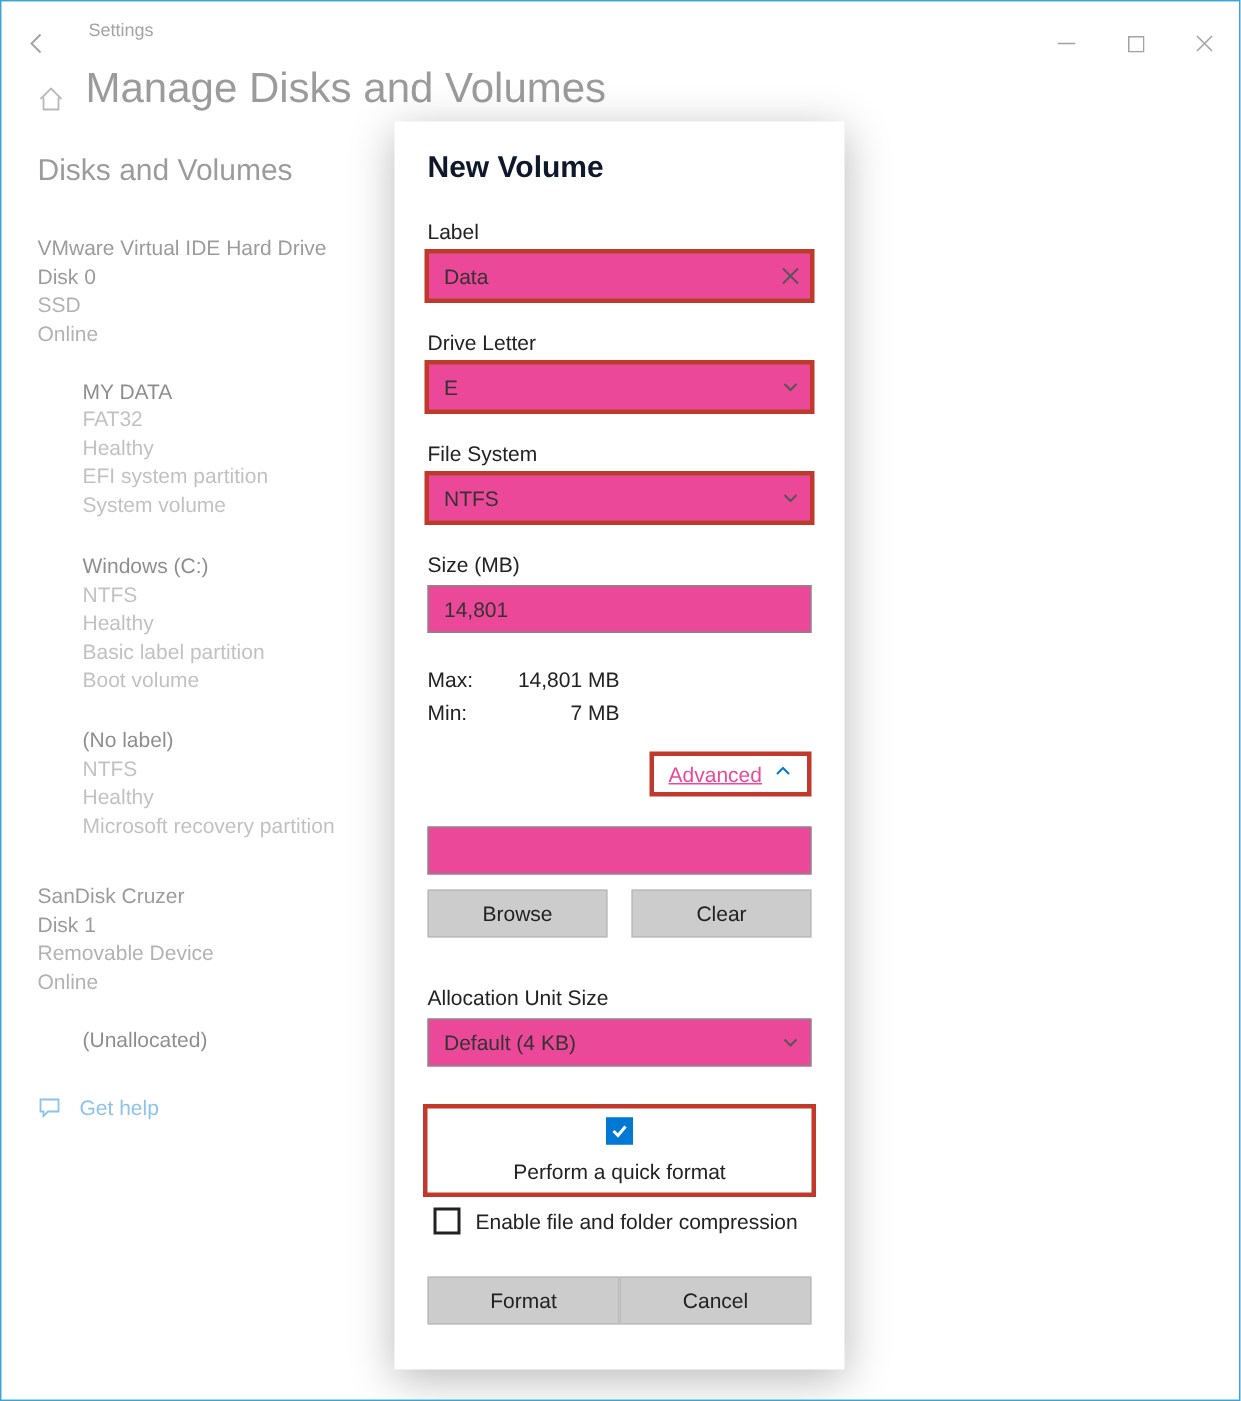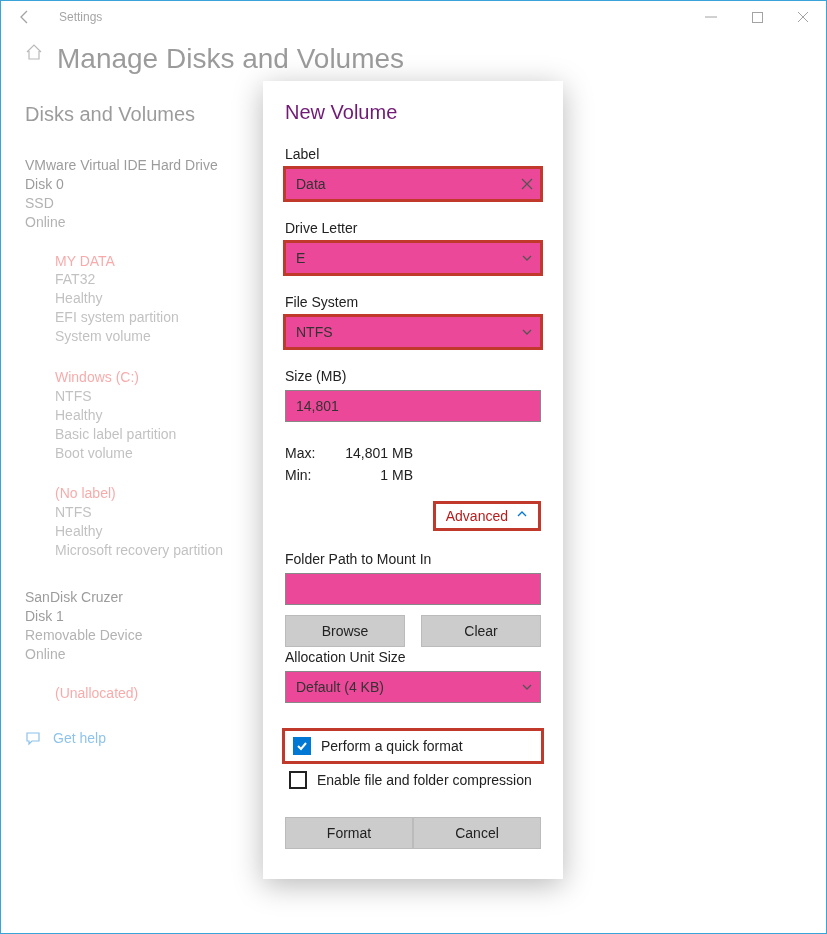--- a/index.html
+++ b/index.html
@@ -1,54 +1,54 @@
 <!DOCTYPE html>
 <html><head>
   <meta charset="utf-8">
   <style>
     * { box-sizing: border-box; margin: 0; padding: 0; font-family: "Segoe UI", sans-serif; }
     body { width: 827px; height: 934px; background: #fff; border: 1px solid #3aa3d8; position: relative; overflow: hidden; }
-    .titlebar { height: 32px; display: flex; align-items: center; padding: 0 0 0 8px; }
+    .titlebar { height: 32px; display: flex; padding: 12px 0 0 8px; }
     .titlebar .back-btn { width: 32px; height: 32px; display:flex; align-items:center; justify-content:center; color:#333; }
     .titlebar .title { margin-left: 18px; font-size: 12px; color: #333; }
     .winbtns { margin-left: auto; display:flex; }
     .winbtn { width: 46px; height: 32px; display:flex; align-items:center; justify-content:center; color:#333; }
     .content { padding: 10px 24px 0 24px; }
-    .page-head { display:flex; align-items:flex-start; gap: 14px; margin-bottom: 28px; }
+    .page-head { display:flex; align-items:flex-end; gap: 14px; margin-bottom: 28px; }
     .page-head h1 { font-size: 28px; font-weight: 400; color:#222; }
     .sectionh { font-size: 20px; font-weight: 400; color:#222; margin-bottom: 30px; }
     .disk-block { margin-bottom: 28px; }
     .disk-block .line { font-size: 14px; color:#555; line-height: 1.35; }
     .disk-block .line.darker { color:#222; }
     .partitions { margin-left: 30px; margin-top: 20px; }
     .partition { margin-bottom: 22px; }
     .partition .line { font-size: 14px; color:#777; line-height: 1.35; }
-    .partition .line.darker { color:#ef4444; }
+    .partition .line.darker { color:#000000; }
     .help { display:flex; align-items:center; gap: 12px; color:#0078d4; font-size: 14px; margin-top: 20px; }
     .overlay { position: absolute; inset: 0; background: rgba(255,255,255,0.55); }
     .dialog { position: absolute; left: 262px; top: 80px; width: 300px; background: #fff; box-shadow: 0 6px 28px rgba(0,0,0,0.28); padding: 20px 22px 30px 22px; }
-    .dialog h2 { font-size: 20px; font-weight: 400; color:#701a75; margin-bottom: 22px; }
+    .dialog h2 { font-size: 20px; font-weight: 700; color:#0f172a; margin-bottom: 22px; }
     .flabel { font-size: 14px; color:#222; margin-bottom: 6px; display:block; }
     .field-wrap { position: relative; margin-bottom: 20px; }
     .text-input, .select { width: 100%; height: 32px; border: 1px solid #888; padding: 0 30px 0 10px; font-size: 14px; color:#333; background:#ec4899; outline:none; }
     .clear-x { position:absolute; right: 8px; top: 50%; transform: translateY(-50%); color:#555; font-size: 14px; }
     .chev { position:absolute; right: 8px; top: 50%; transform: translateY(-50%); color:#555; }
     .highlight-red { outline: 3px solid #c0392b; outline-offset: -1px; }
     .maxmin { font-size: 14px; color:#222; line-height:1.6; margin-bottom: 14px; }
     .maxmin .lbl { display:inline-block; width: 42px; }
     .maxmin .val { display:inline-block; min-width: 80px; text-align:right; margin-left:6px; }
     .adv-row { display:flex; justify-content:flex-end; margin-bottom: 20px; }
-    .adv-btn { border: 3px solid #c0392b; color:#b91c1c; font-size: 14px; padding: 4px 10px; display:flex; gap:8px; background:#fff; }
+    .adv-btn { border: 3px solid #c0392b; color:#ec4899; font-size: 14px; padding: 4px 10px; display:flex; gap:8px; background:#fff;text-decoration:underline; }
     .btn-gray { background:#ccc; border:1px solid #bbb; height:32px; font-size:14px; color:#222; }
-    .btn-row-2 { display:flex; gap:16px; margin-bottom: 2px; }
+    .btn-row-2 { display:flex; gap:16px; margin-bottom: 32px; }
     .btn-row-2 .btn-gray { flex:1; }
     .chk-row { display:flex; align-items:center; gap:10px; font-size:14px; color:#222; padding:6px 4px; margin-bottom:4px; }
     .chk { width:18px; height:18px; border:2px solid #222; display:inline-flex; align-items:center; justify-content:center; flex-shrink:0; }
     .chk.checked { background:#0078d4; border-color:#0078d4; color:#fff; }
-    .chk-row.hl { outline: 3px solid #c0392b; padding: 6px 8px; }
+    .chk-row.hl { outline: 3px solid #c0392b; padding: 6px 8px; flex-direction: column; }
     .action-row { display:flex; gap:0; margin-top: 22px; }
     .action-row .btn-gray { flex:1; }
     svg { display:block; }
   </style>
 </head>
 <body>
 
 <div class="titlebar">
   <div class="back-btn">
     <svg width="16" height="16" viewBox="0 0 16 16">
@@ -172,33 +172,32 @@
     </span>
   </div>
 
   <label class="flabel">Size (MB)</label>
   <div class="field-wrap">
     <input class="text-input" value="14,801" style="">
   </div>
 
   <div class="maxmin">
     <div><span class="lbl">Max:</span><span class="val">14,801 MB</span></div>
-    <div><span class="lbl">Min:</span><span class="val">1 MB</span></div>
+    <div><span class="lbl">Min:</span><span class="val">7 MB</span></div>
   </div>
 
   <div class="adv-row">
     <div class="adv-btn">
       <span>Advanced</span>
       <svg width="12" height="12">
           <path d="M2 8 L6 4 L10 8" stroke="#0078d4" stroke-width="1.3" fill="none"></path>
         </svg>
     </div>
   </div>
 
-  <label class="flabel">Folder Path to Mount In</label>
   <div class="field-wrap" style="margin-bottom:10px;">
     <input class="text-input" value="" style="">
   </div>
   <div class="btn-row-2">
     <button class="btn-gray">Browse</button>
     <button class="btn-gray">Clear</button>
   </div>
 
   <label class="flabel">Allocation Unit Size</label>
   <div class="field-wrap" style="margin-bottom:28px;">

